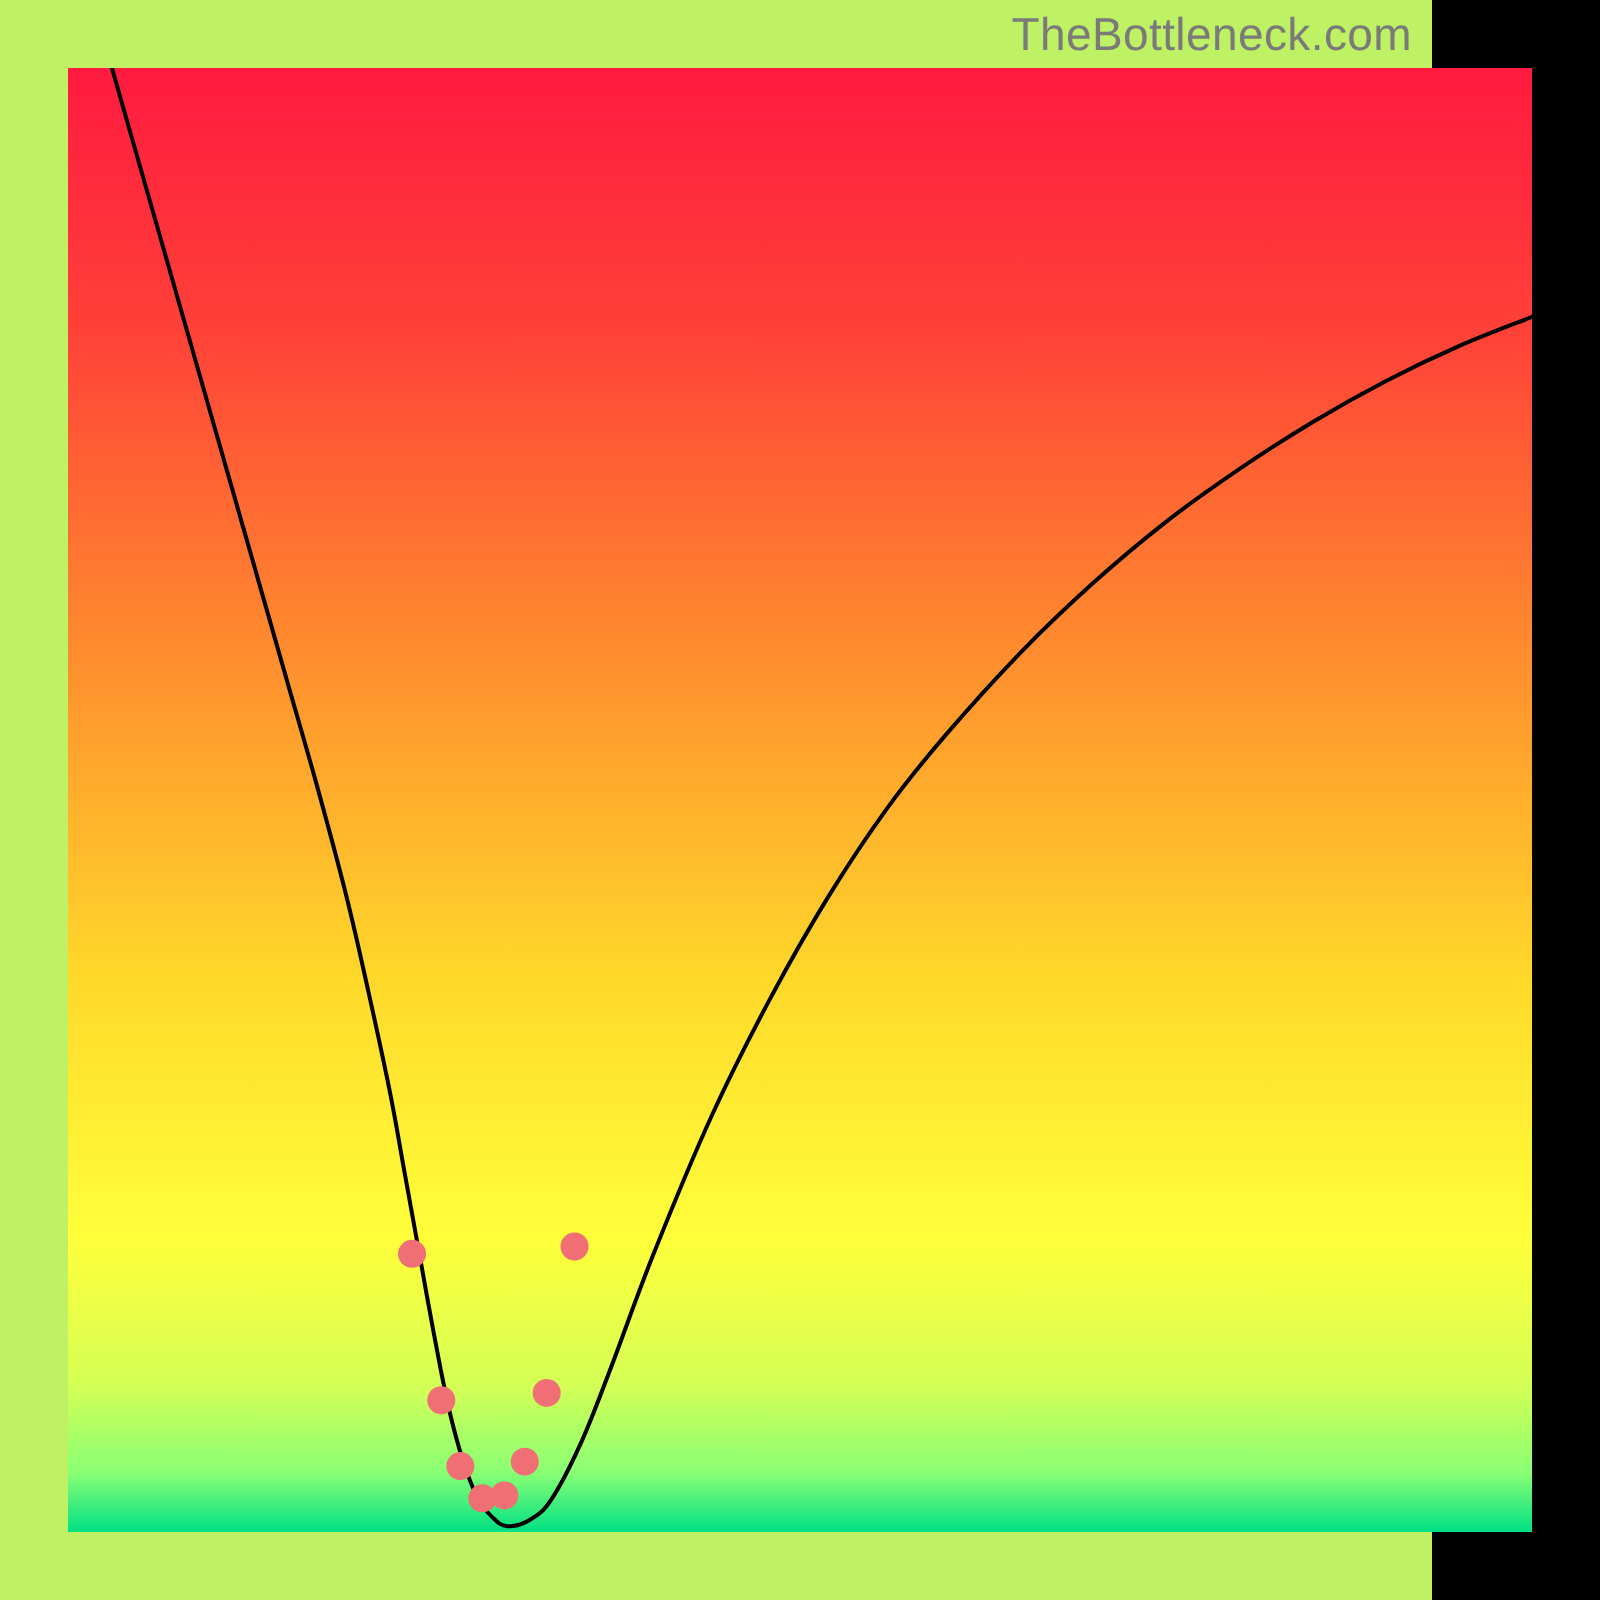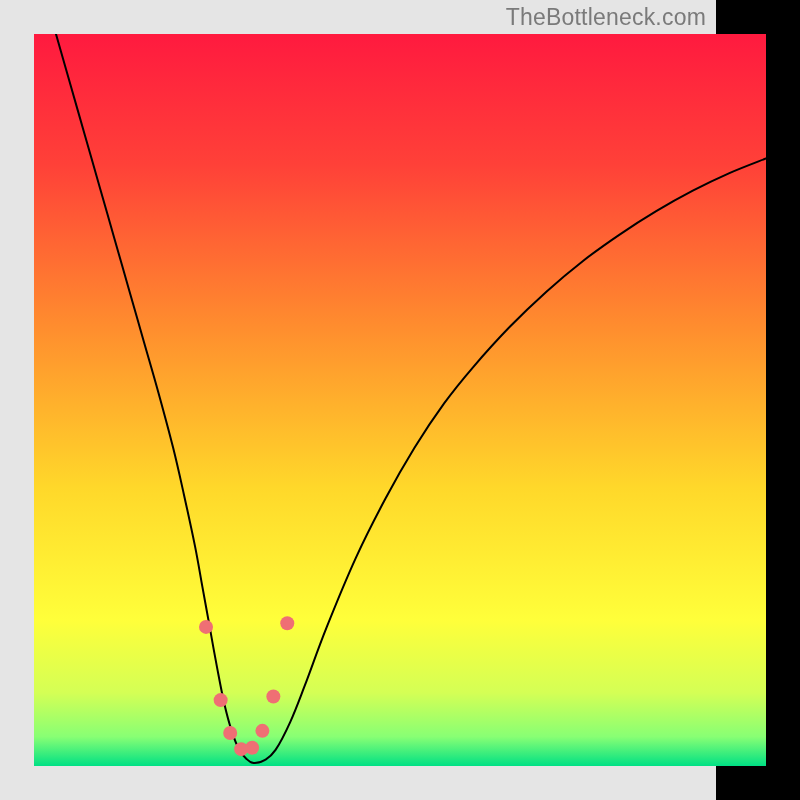--- a/index.html
+++ b/index.html
@@ -10,21 +10,21 @@
     background: #000;
     overflow: hidden;
     font-family: Arial, Helvetica, sans-serif;
   }
   .frame {
     position: absolute;
     top: 0;
     left: 0;
     width: 716px;
     height: 800px;
-    background: #e5e5e5;
+    background: #bef264;
   }
   .plot-area {
     position: absolute;
     top: 34px;
     left: 34px;
     width: 732px;
     height: 732px;
     overflow: hidden;
   }
   .watermark {

